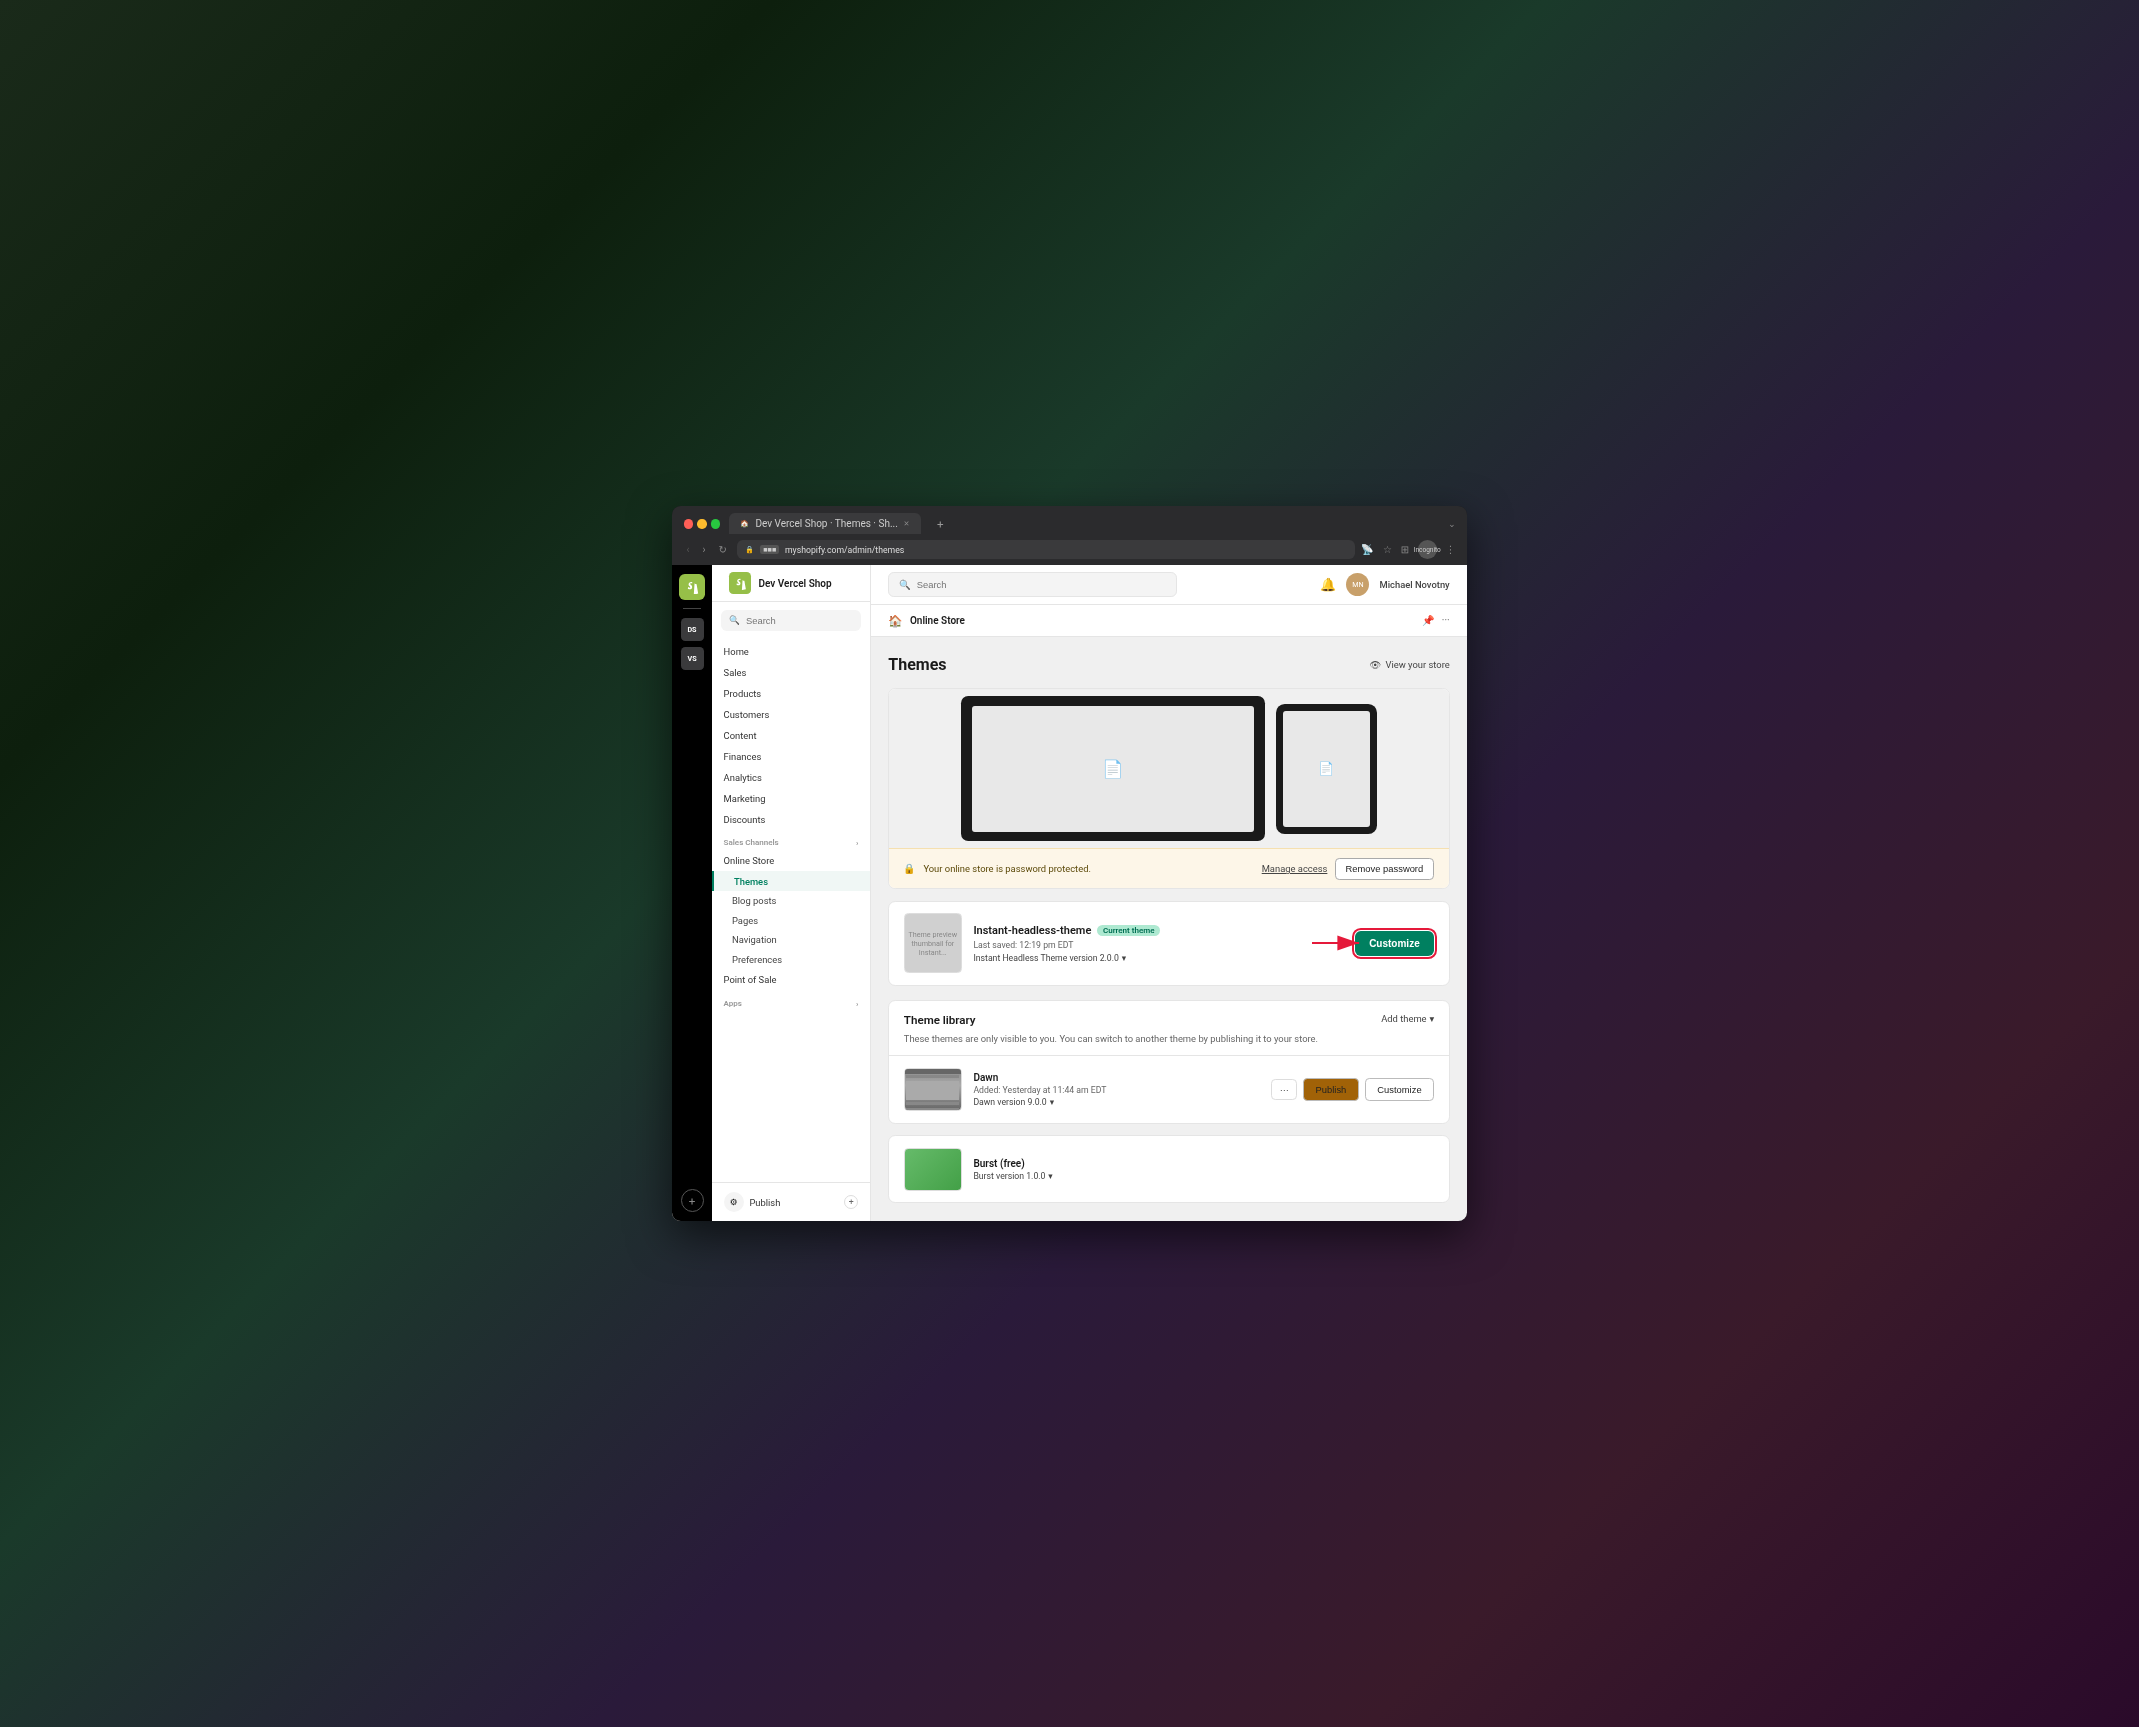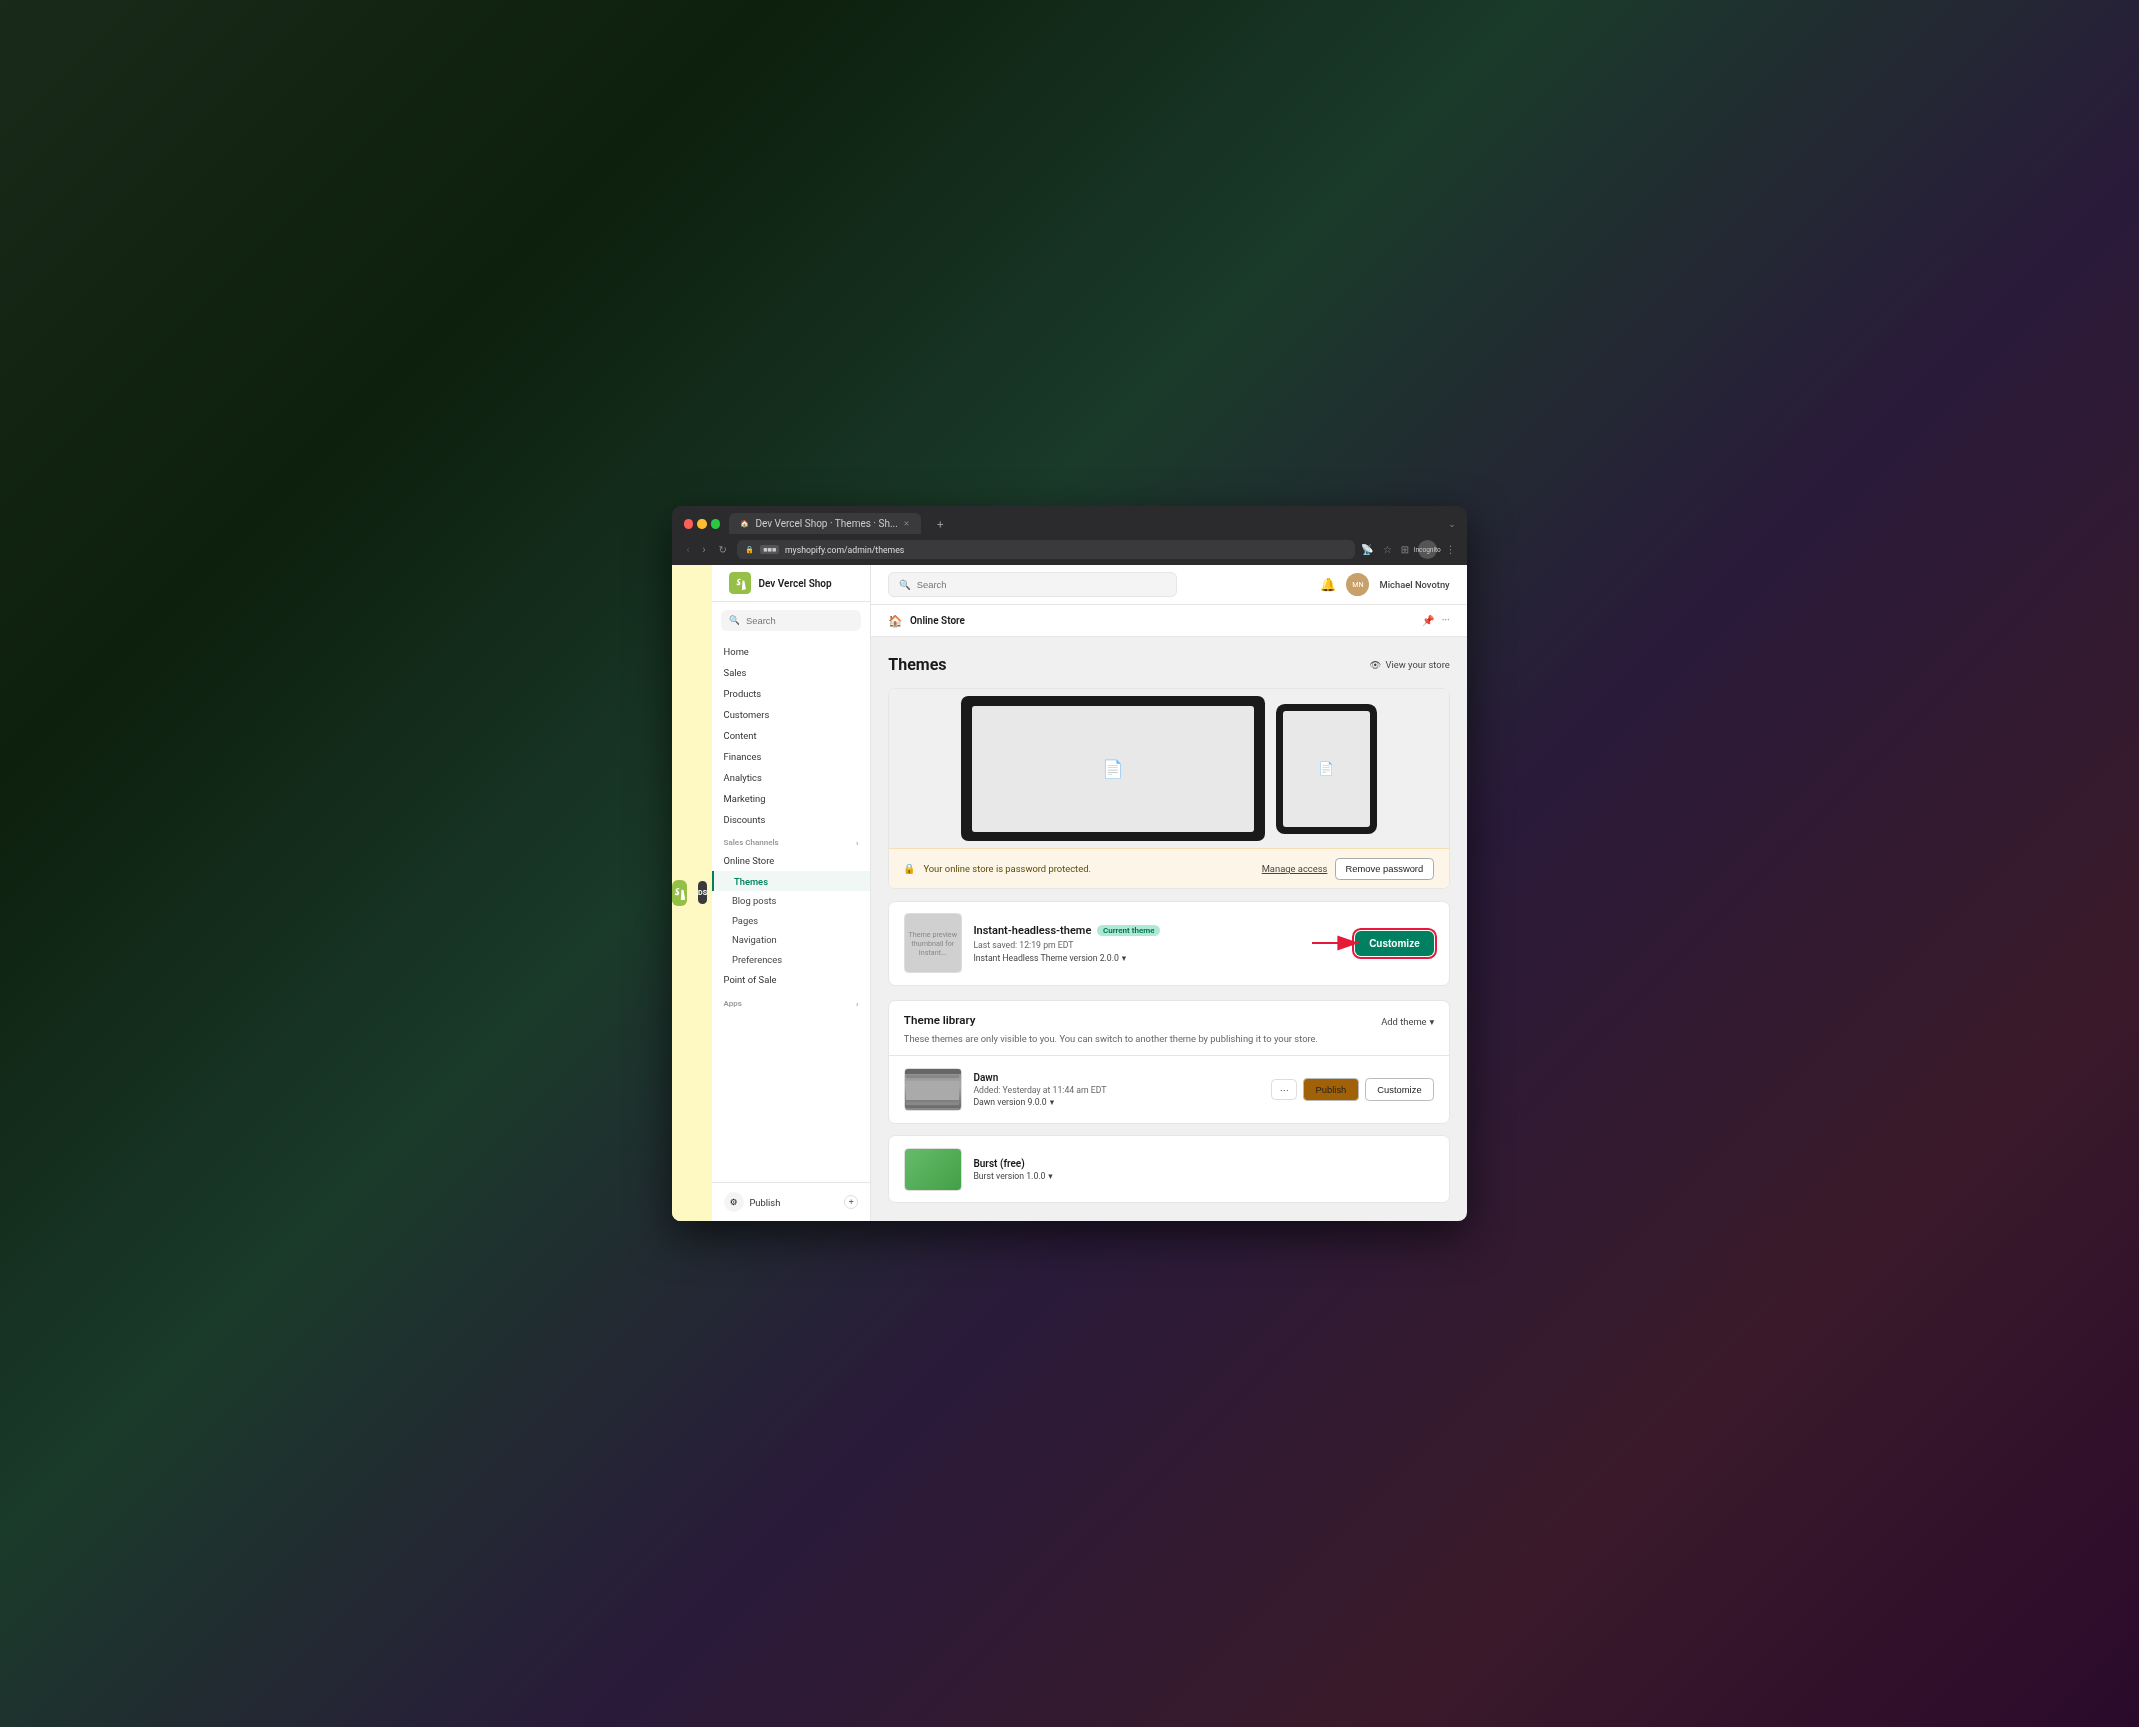--- a/index.html
+++ b/index.html
@@ -27,21 +27,21 @@
     .address-lock { color: #888; font-size: 7.2px; }
     .address-url { color: #ddd; font-size: 8.7px; }
     .address-pill { background: #555; border-radius: 2.2px; padding: 0 2.9px; font-size: 7.2px; color: #ccc; }
     .nav-icons { display: flex; align-items: center; gap: 8.7px; color: #888; font-size: 10px; }
     .user-icon { width: 19px; height: 19px; border-radius: 50%; background: #555; display: flex; align-items: center; justify-content: center; font-size: 7.2px; color: #ccc; }
     
     
     .app-container { display: flex; background: #f0f0f0; min-height: 434px; }
     
     
-    .icon-rail { width: 40px; background: #fef9c3; display: flex; align-items: center; padding: 8.7px 0; gap: 5.8px; }
+    .icon-rail { width: 40px; background: #000000; display: flex; flex-direction: column; align-items: center; padding: 8.7px 0; gap: 5.8px; }
     .shopify-logo { width: 26px; height: 26px; background: #96bf48; border-radius: 5.8px; display: flex; align-items: center; justify-content: center; }
     .shopify-logo svg { width: 14.5px; height: 14.5px; fill: white; }
     .rail-divider { width: 17.3px; height: 0.7px; background: #444; margin: 2.9px 0; }
     .rail-badge { width: 23px; height: 23px; border-radius: 4.3px; background: #3a3a3c; display: flex; align-items: center; justify-content: center; font-size: 7.2px; font-weight: 700; color: #fff; cursor: pointer; }
     .rail-add { width: 23px; height: 23px; border-radius: 50%; border: 1.4px solid #555; display: flex; align-items: center; justify-content: center; color: #888; font-size: 11.6px; cursor: pointer; margin-top: auto; }
     
     
     .sidebar { width: 159px; background: #fff; border-right: 0.7px solid #e5e5e5; display: flex; flex-direction: column; }
     .sidebar-search { padding: 7.2px 8.7px; }
     .search-bar { display: flex; align-items: center; gap: 5.8px; background: #f4f4f4; border-radius: 5.8px; padding: 5px 8.7px; }
@@ -91,21 +91,21 @@
     .theme-name { font-size: 11px; font-weight: 600; color: #1a1a1a; display: flex; align-items: center; gap: 5.8px; }
     .current-badge { background: #aee9d1; color: #006e52; font-size: 8px; padding: 1.4px 5.8px; border-radius: 8.7px; font-weight: 600; }
     .theme-meta { font-size: 8.7px; color: #666; margin-top: 2.9px; }
     .theme-version { display: flex; align-items: center; gap: 2.9px; font-size: 8.7px; color: #444; margin-top: 2.9px; cursor: pointer; }
     .theme-actions { display: flex; align-items: center; gap: 7.2px; }
     
     .customize-btn { background: #008060; color: #fff; border: none; border-radius: 5.8px; padding: 7.2px 14.5px; font-size: 10px; font-weight: 600; cursor: pointer; outline: 2.2px solid #e5193a; outline-offset: 1.4px; }
     
     
     .theme-library { background: #fff; border-radius: 7.2px; border: 0.7px solid #e5e5e5; padding: 0; overflow: hidden; }
-    .library-header { padding: 11.6px 14.5px 2.9px; display: flex; align-items: flex-end; justify-content: space-between; }
+    .library-header { padding: 11.6px 14.5px 2.9px; display: flex; align-items: flex-start; justify-content: space-between; }
     .library-title { font-size: 11.6px; font-weight: 600; color: #1a1a1a; }
     .add-theme-btn { display: flex; align-items: center; gap: 2.9px; font-size: 9.4px; color: #444; cursor: pointer; }
     .library-subtitle { padding: 2.9px 14.5px 11.6px; font-size: 9.4px; color: #666; border-bottom: 0.7px solid #e5e5e5; }
     .library-theme-item { display: flex; align-items: center; gap: 11.6px; padding: 11.6px 14.5px; border-bottom: 0.7px solid #f0f0f0; }
     .library-theme-item:last-child { border-bottom: none; }
     .lib-theme-thumbnail { width: 58px; height: 43px; background: #2a2a2a; border-radius: 4.3px; border: 0.7px solid #ddd; overflow: hidden; }
     .lib-theme-thumbnail-dawn { background: linear-gradient(180deg, #888 0%, #aaa 40%, #666 100%); }
     .lib-theme-info { flex: 1; }
     .lib-theme-name { font-size: 10px; font-weight: 600; color: #1a1a1a; }
     .lib-theme-meta { font-size: 8.7px; color: #666; margin-top: 2.2px; }

